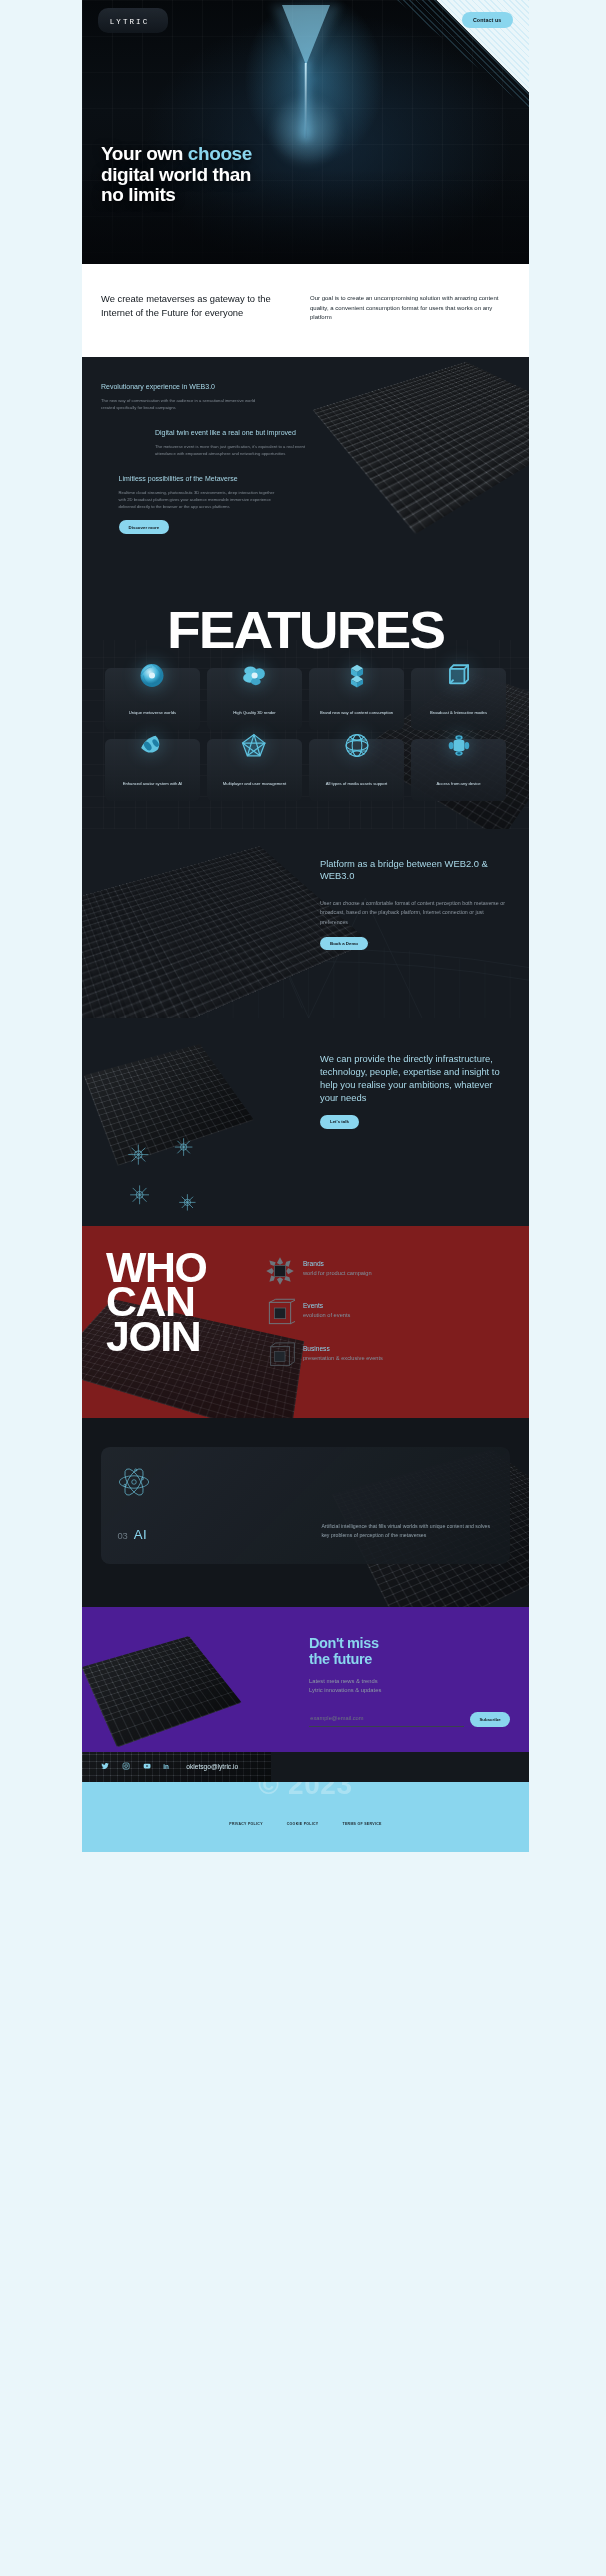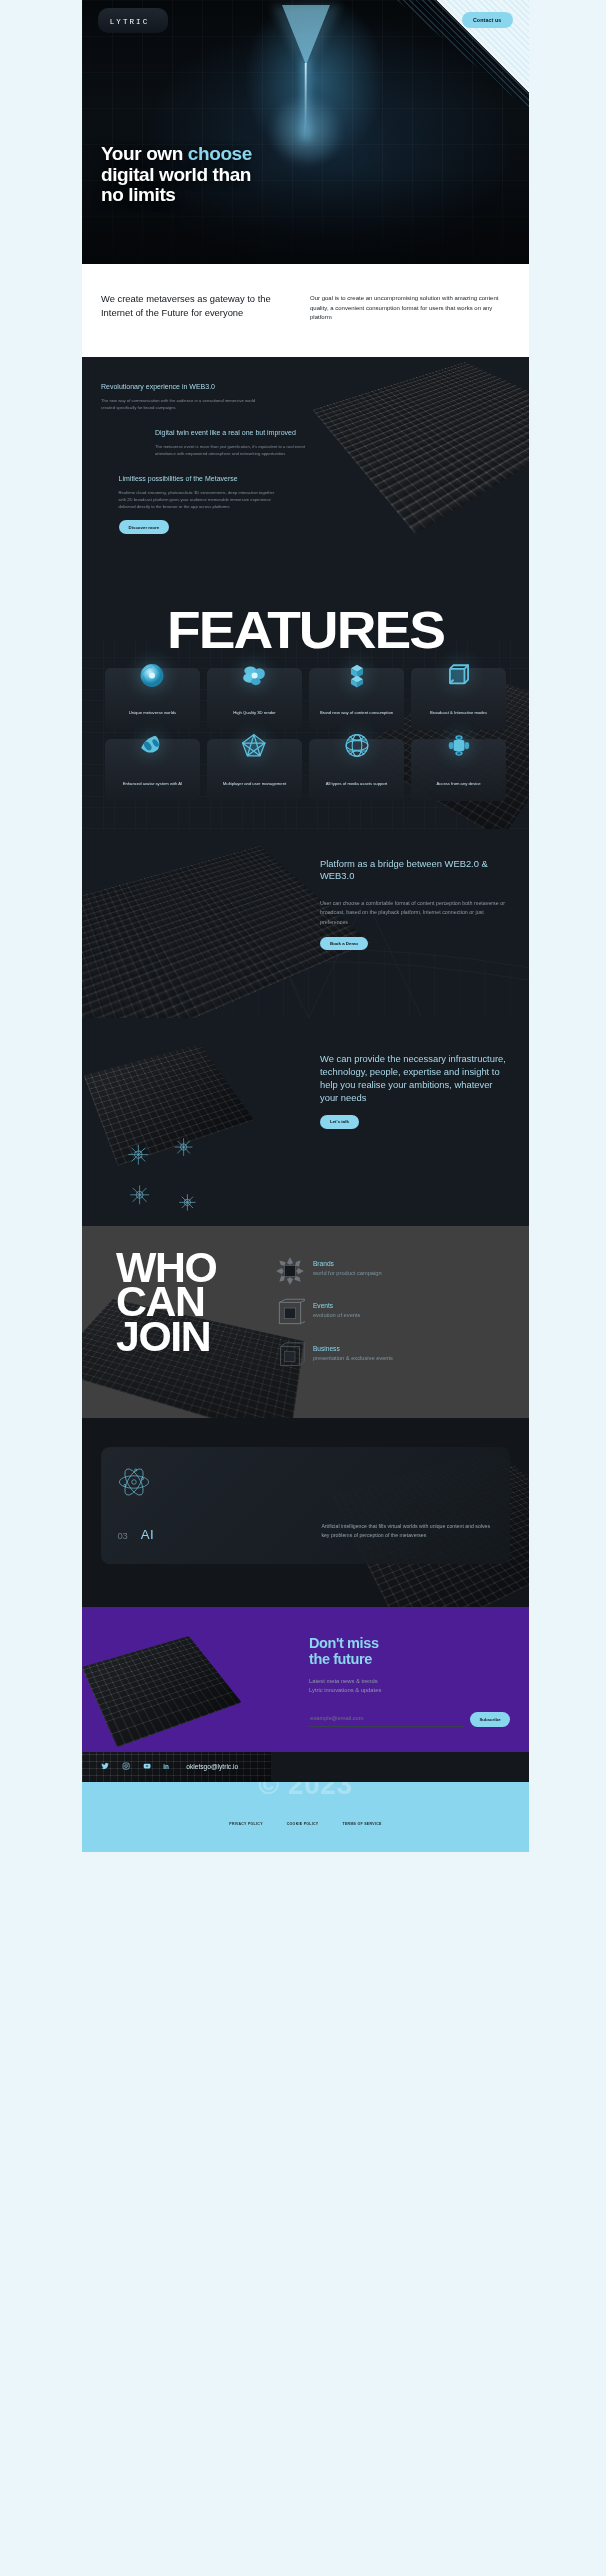--- a/index.html
+++ b/index.html
@@ -265,22 +265,22 @@
       linear-gradient(150deg, #454b52, #191d22);
     transform: perspective(390px) rotateX(42deg) rotateZ(-22deg);
     border-radius: 2.5px;
   }
   .provide-text { position: relative; z-index: 4; margin-left: 219px; width: 189px; }
   .prov-h { color: #a8d8e8; font-size: 9.4px; line-height: 1.38; font-weight: 400; }
   .flakes { position:absolute; left: 31px; top: 119px; z-index: 3; }
 
   
   .who {
-    position: relative; background: #404040;
-    padding: 25px 0 31px 16px; min-height: 176px; overflow: hidden;
+    position: relative; background: #7f1d1d;
+    padding: 25px 0 31px 6px; min-height: 176px; overflow: hidden;
   }
   .who-bg {
     position:absolute; left:-12.6px; bottom: 0; width: 226px; height: 126px;
     background-image:
       repeating-linear-gradient(0deg, rgba(255,255,255,.05) 0 0.6px, rgba(0,0,0,.35) 0.6px 7.5px),
       repeating-linear-gradient(90deg, rgba(255,255,255,.05) 0 0.6px, rgba(0,0,0,.35) 0.6px 7.5px),
       linear-gradient(150deg, #3c4249, #15191e);
     transform: perspective(327px) rotateX(46deg) rotateZ(20deg);
     opacity:.85;
   }
@@ -319,21 +319,21 @@
     position: relative; z-index: 4;
     margin: 0 19px;
     background: linear-gradient(135deg, rgba(32,38,45,.94), rgba(20,25,30,.88));
     border-radius: 8.8px;
     padding: 17.6px 16.4px 21.4px 16.4px;
     display: flex; gap: 15px;
     min-height: 94px;
   }
   .tech-left { flex: 0 0 189px; }
   .tech-atom { width: 34px; height: 34px; margin-bottom: 26.4px; }
-  .tech-num-row { display:flex; align-items:baseline; gap: 13px; }
+  .tech-num-row { display:flex; align-items:baseline; gap: 6px; }
   .tech-num { color:#6f7c86; font-size: 9.4px; }
   .tech-name { color:#8ad6ee; font-size: 13.2px; font-weight: 300; letter-spacing:0.3px; }
   .tech-desc { color:#93a3ad; font-size: 5.2px; line-height: 1.75; align-self: flex-end; padding-bottom: 2.5px; }
 
   
   .news {
     position: relative; background: #4c1d95;
     padding: 29px 19px 25px 19px; min-height: 145px; overflow:hidden;
   }
   .news-cube {
@@ -618,21 +618,21 @@
             <path d="M0-15V15M-15 0H15M-11-11L11 11M11-11L-11 11"></path>
             <circle r="5.5"></circle>
           </g>
         <g transform="translate(118,104)">
             <path d="M0-13V13M-13 0H13M-9-9L9 9M9-9L-9 9"></path>
             <circle r="5"></circle>
           </g>
       </g>
     </svg>
     <div class="provide-text">
-      <div class="prov-h">We can provide the necessary infrastructure, technology, people, expertise and insight to help you realise your ambitions, whatever your needs</div>
+      <div class="prov-h">We can provide the directly infrastructure, technology, people, expertise and insight to help you realise your ambitions, whatever your needs</div>
       <button class="pill-btn">Let's talk</button>
     </div>
   </section>
 
   <section class="who">
     <div class="who-bg"></div>
     <div class="who-inner">
       <div class="who-title">
         <div>WHO</div>
         <div>CAN</div>

